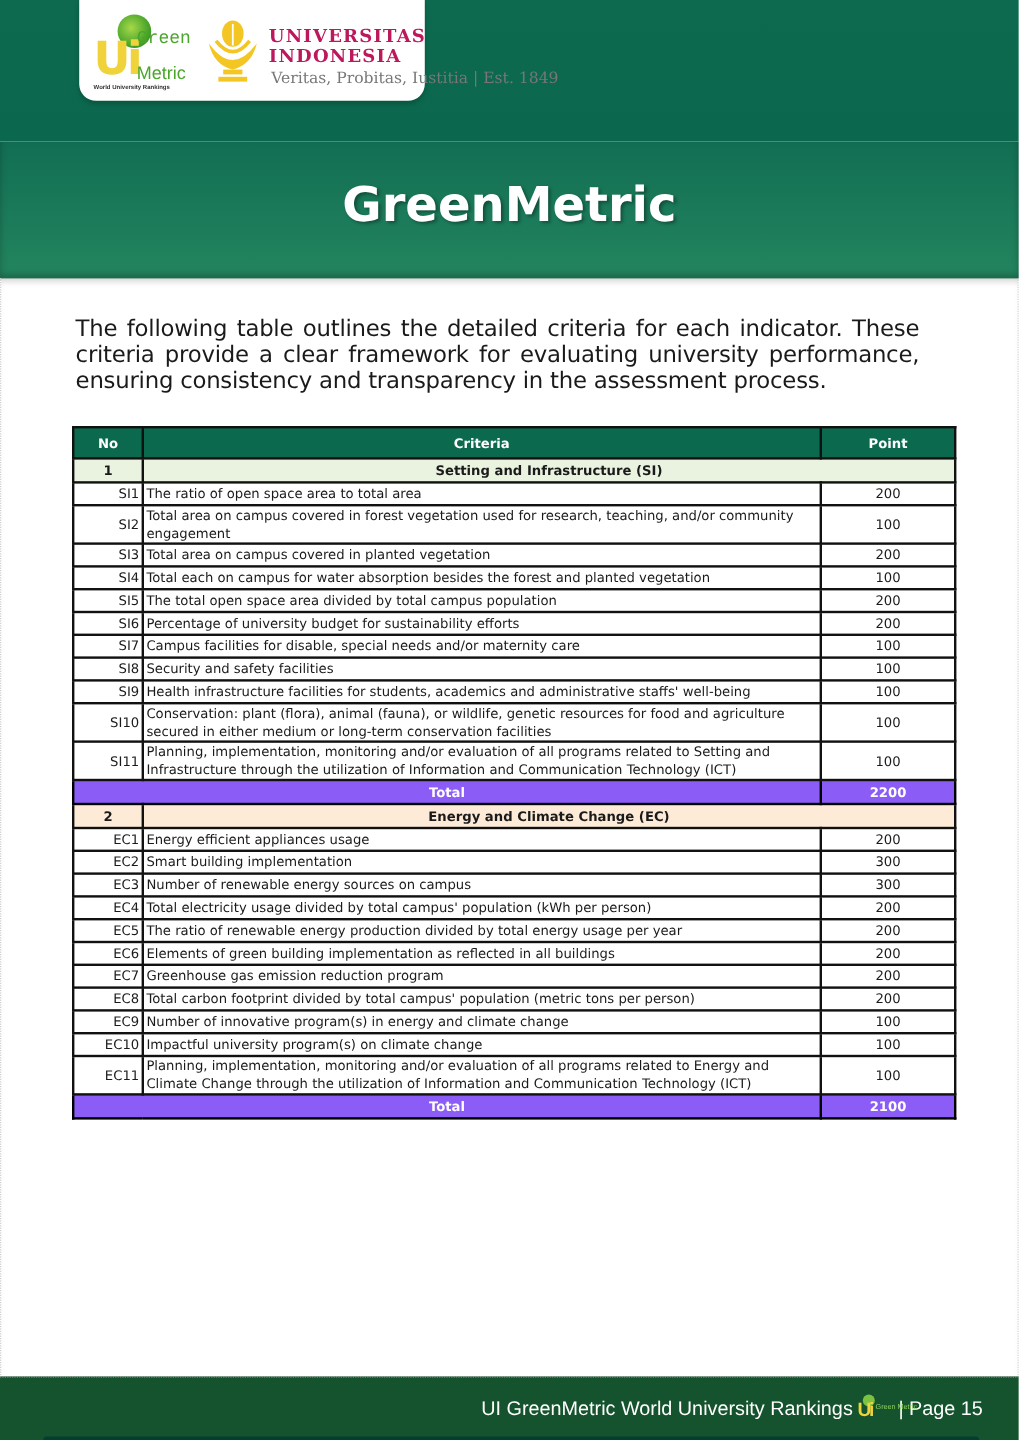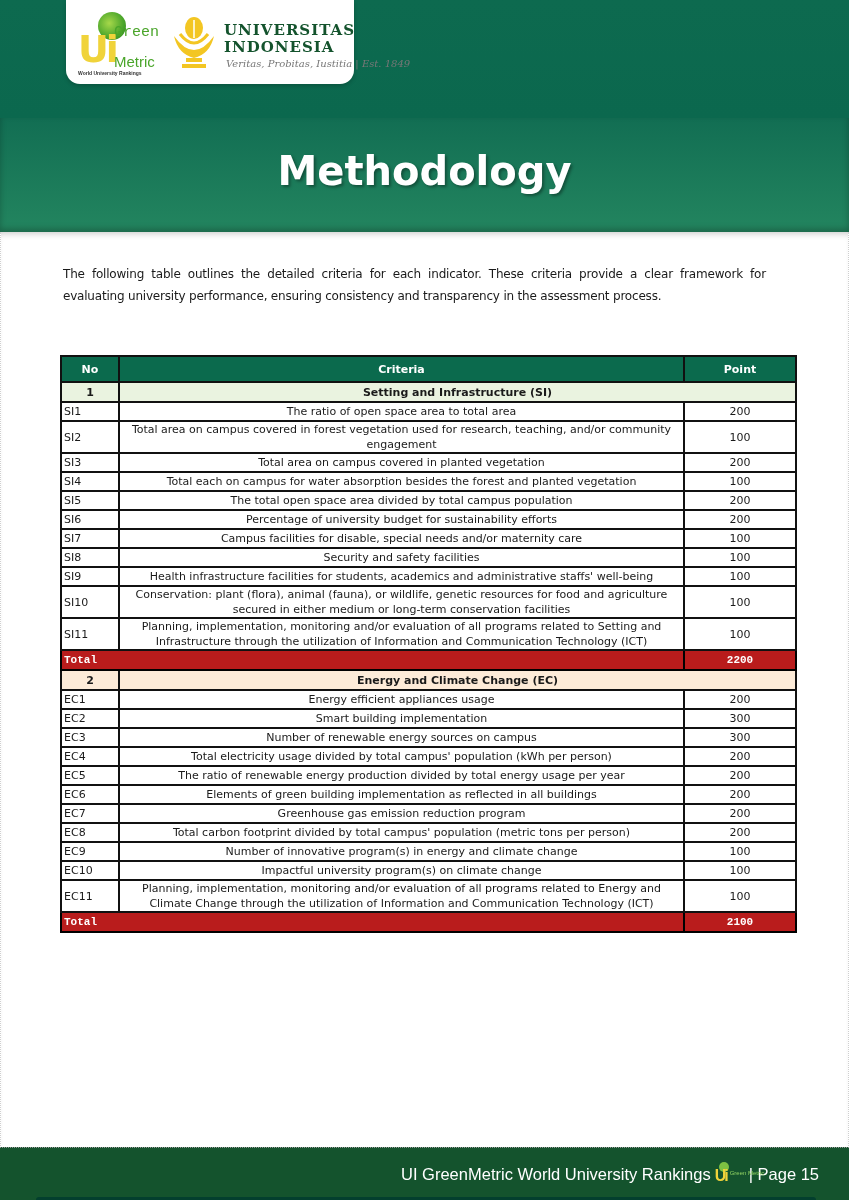--- a/index.html
+++ b/index.html
@@ -34,27 +34,27 @@
   .gm-green { top: 15px; font-family: Liberation Mono, monospace; }
   .gm-metric { top: 44px; }
   .gm-sub {
     position: absolute; left: 0px; top: 60px; font-size: 5px; font-weight: bold; color: #333;
     white-space: nowrap; font-family: "Liberation Sans", sans-serif;
   }
   .ui-emblem {
     position: absolute; left: 104px; top: 14px; width: 48px; height: 56px;
   }
   .ui-name {
-    position: absolute; left: 158px; top: 22px; color: #14532d;
+    position: absolute; left: 158px; top: 22px; color: #be185d;
     font-family: "DejaVu Serif", serif; font-size: 15px; line-height: 17px; letter-spacing: 1px;
     font-weight: bold;
   }
   .ui-motto {
-    position: absolute; left: 160px; top: 58px; font-size: 10px; color: #777;
-    font-family: "DejaVu Serif", serif; font-style: italic; white-space: nowrap;
+    position: absolute; left: 160px; top: 58px; font-size: 13px; color: #777;
+    font-family: "DejaVu Serif", serif; white-space: nowrap;
   }
   .top-title {
     position: absolute; right: 68px; top: 44px; color: #ffffff;
     font-size: 22px; letter-spacing: 0.5px; font-family: "DejaVu Sans", sans-serif;
   }
   .title-band {
     position: absolute; left: 0; top: 118px; width: 849px; height: 114px;
     background: linear-gradient(180deg, #126e53 0%, #23855f 100%);
     box-shadow: 0 -3px 6px rgba(0,0,0,0.25) inset;
   }
@@ -64,40 +64,40 @@
     font-family: "DejaVu Sans", sans-serif;
     text-shadow: 2px 2px 3px rgba(0,0,0,0.35);
   }
   .content-frame {
     position: absolute; left: 0; top: 232px; width: 847px; height: 914px;
     border-left: 1px dotted #cfcfcf; border-right: 1px dotted #cfcfcf;
     box-shadow: 0 6px 6px -4px rgba(0,0,0,0.2) inset;
   }
   .intro {
     position: absolute; left: 63px; top: 264px; width: 703px;
-    font-size: 12px; line-height: 21.5px; color: #1a1a1a; text-align: justify;
+    font-size: 19px; line-height: 21.5px; color: #1a1a1a; text-align: justify;
     font-family: "DejaVu Sans", sans-serif; letter-spacing: -0.2px;
   }
   table.crit {
     position: absolute; left: 60px; top: 355px; width: 737px;
     border-collapse: collapse; font-family: "DejaVu Sans", sans-serif;
     font-size: 11px; color: #1a1a1a; padding-left: 25px;
   }
   table.crit td, table.crit th {
     border: 2px solid #111; padding: 0 2px; line-height: 15px;
   }
   table.crit th {
     background: #0b6a4d; color: #ffffff; font-weight: bold; height: 24px; font-size: 11px;
   }
-  td.no { width: 52px; text-align: left; }
+  td.no { width: 52px; text-align: right; }
   td.pt { width: 106px; text-align: center; }
-  td.cr { text-align: center; padding-left: 1px; }
+  td.cr { text-align: left; padding-left: 1px; }
   tr.cat1 td { background: #eaf3e0; font-weight: bold; text-align: center; height: 18px; }
   tr.cat2 td { background: #fdebd8; font-weight: bold; text-align: center; height: 18px; }
-  tr.total td { background: #b91c1c; color: #ffffff; font-weight: bold; height: 18px; border-color: #000; font-family: Liberation Mono, monospace; }
+  tr.total td { background: #8b5cf6; color: #ffffff; font-weight: bold; text-align: center; height: 18px; border-color: #000; }
   tr.r1 td { height: 17px; }
   .foot-band {
     position: absolute; left: 0; top: 1147px; width: 849px; height: 53px;
     background: #14532d; border-top: 1px dotted #999;
   }
   .foot-text {
     position: absolute; right: 30px; top: 14px; color: #ffffff; font-size: 16.5px;
     font-family: "Liberation Sans", sans-serif; white-space: nowrap;
     display: flex; align-items: center; gap: 4px;
   }
@@ -140,21 +140,21 @@
     </svg>
     <div class="ui-name">
       <div>UNIVERSITAS</div>
       <div>INDONESIA</div>
     </div>
     <div class="ui-motto">Veritas, Probitas, Iustitia | Est. 1849</div>
   </div>
 </div>
 
 <div class="title-band">
-  <div class="page-title">Methodology</div>
+  <div class="page-title">GreenMetric</div>
 </div>
 
 <div class="content-frame"></div>
 
 <p class="intro" style="margin:0;">The following table outlines the detailed criteria for each indicator. These criteria provide a clear framework for evaluating university performance, ensuring consistency and transparency in the assessment process.</p>
 
 <table class="crit">
   <thead>
     <tr>
       <th class="no">No</th>

